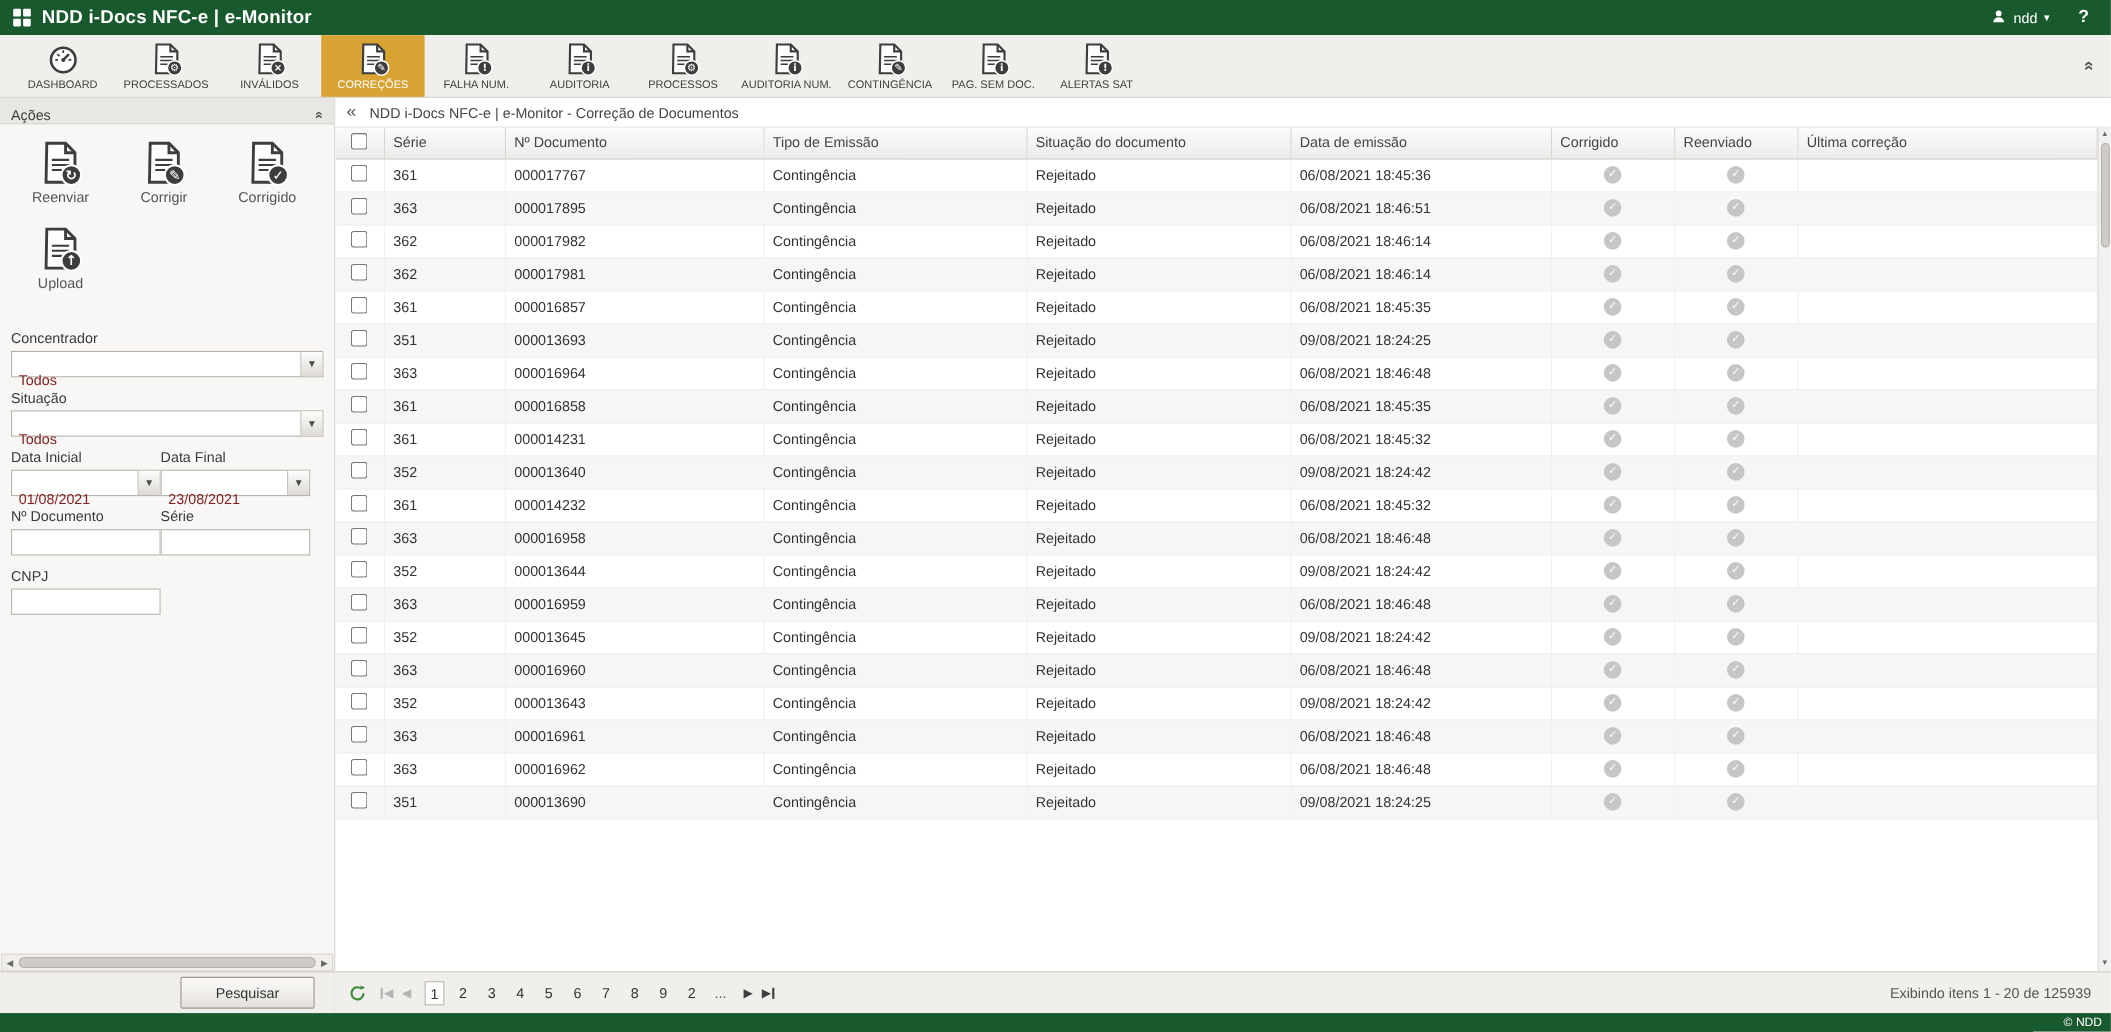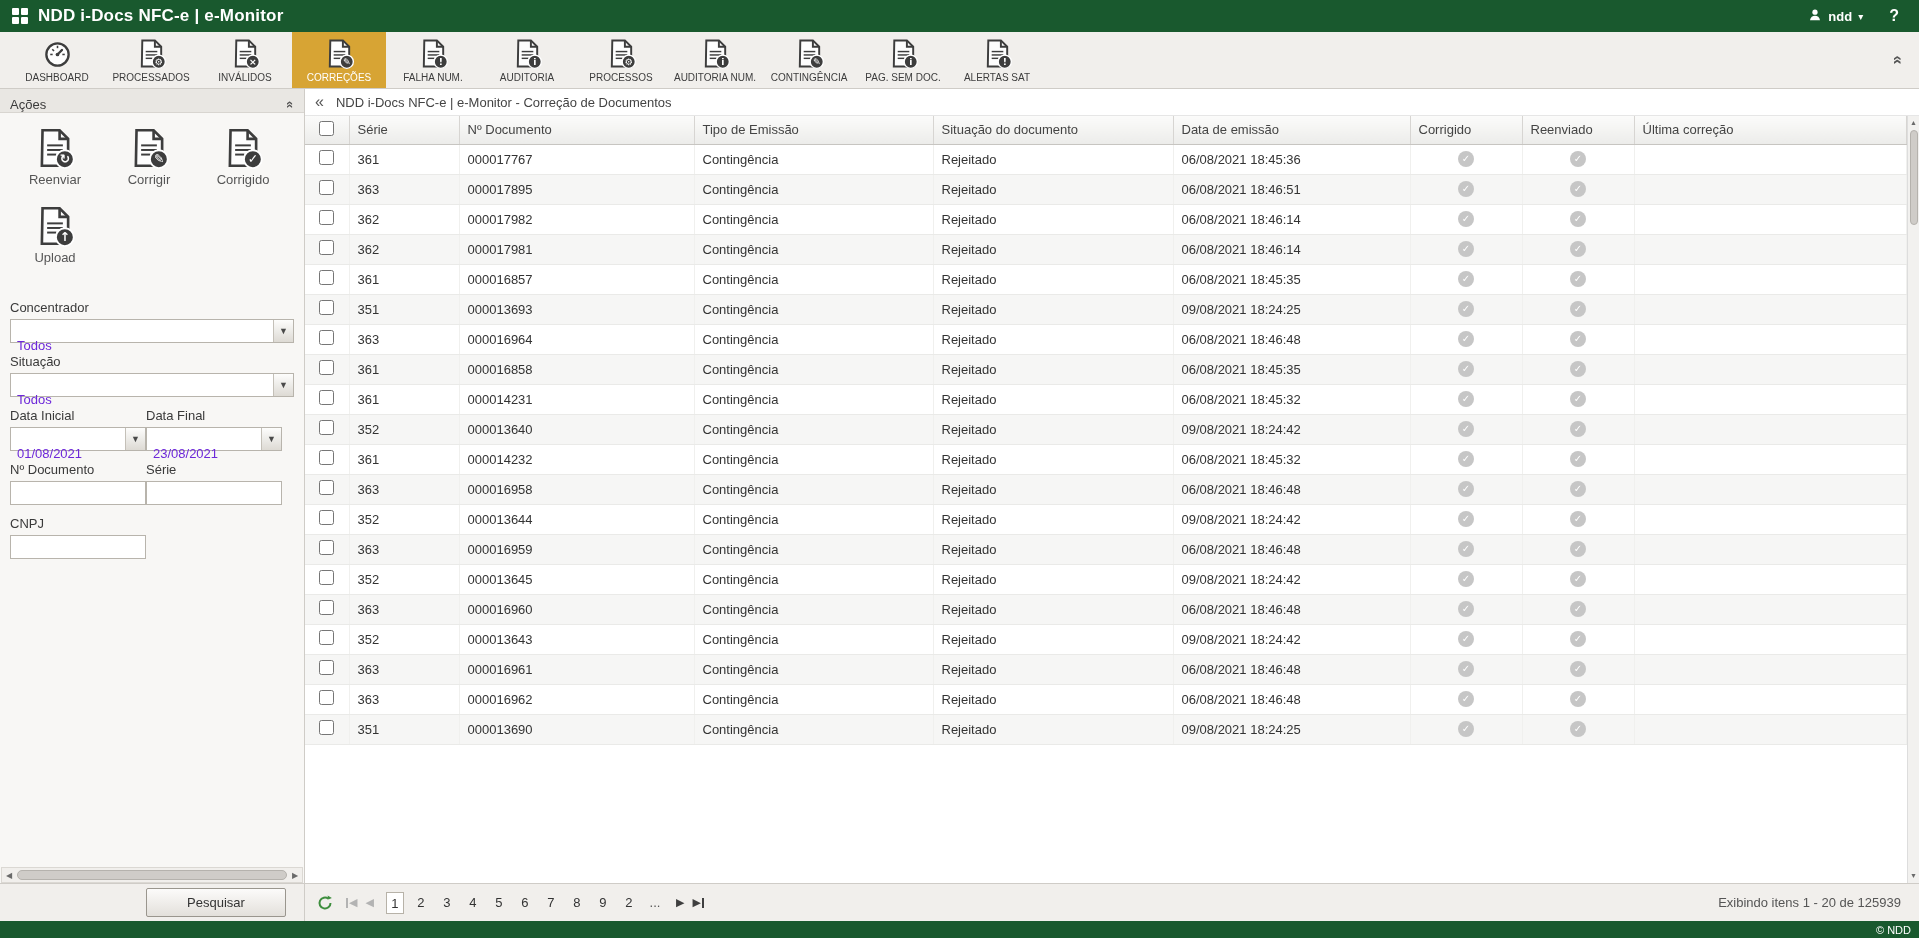--- a/index.html
+++ b/index.html
@@ -6,21 +6,21 @@
   html,body { width:1919px; height:938px; overflow:hidden; }
   body { font-family:"Liberation Sans","DejaVu Sans",sans-serif; font-size:13px; color:#333; background:#fff; }
   .app { display:flex; flex-direction:column; width:100%; height:100%; }
 
   
   .topbar { height:32px; flex:0 0 32px; background:#19592E; display:flex; align-items:center; padding:0 12px; color:#fff; }
   .logo { display:inline-grid; grid-template-columns:7px 7px; gap:2px; margin-right:10px; }
   .logo i { width:7px; height:7px; background:#fff; border-radius:1px; display:block; }
   .topbar-title { font-size:17px; font-weight:bold; letter-spacing:.2px; }
   .topbar-right { margin-left:auto; display:flex; align-items:center; gap:26px; padding-right:8px; }
-  .user-chip { display:flex; align-items:center; gap:6px; font-size:13px; font-weight:bold; cursor:pointer; }
+  .user-chip { display:flex; align-items:center; gap:6px; font-size:13px; font-weight:normal; cursor:pointer; }
   .user-chip .caret { font-size:10px; }
   .help-btn { font-size:16px; font-weight:bold; cursor:pointer; }
 
   
   .toolbar { height:57px; flex:0 0 57px; background:#f1efec; border-bottom:1px solid #cfccc7; display:flex; align-items:stretch; padding-left:10px; }
   .tb-item { width:94px; display:flex; flex-direction:column; align-items:center; justify-content:center; gap:3px; cursor:pointer; }
   .tb-item .tb-icon { width:31px; height:31px; display:block; }
   .tb-item .tb-label { font-size:10px; color:#3c3c3c; white-space:nowrap; }
   .tb-item.active { background:#D7A434; }
   .tb-item.active .tb-label { color:#fff; }
@@ -39,30 +39,30 @@
   .a-item { display:flex; flex-direction:column; align-items:center; gap:3px; cursor:pointer; }
   .a-item .a-icon { width:42px; height:42px; display:block; }
   .a-item .a-label { font-size:13px; color:#555; }
 
   .filter-form { padding:6px 10px 10px; }
   .field { margin-top:11px; }
   .field label { display:block; font-size:13px; color:#3a3a3a; margin-bottom:4px; }
   .field-row { display:flex; }
   .half { width:136px; flex:0 0 136px; }
   .combo { height:24px; border:1px solid #b8b4ac; background:#fff; display:flex; align-items:center; cursor:pointer; }
-  .combo-text { flex:1; padding:0 6px; font-size:13px; color:#6d28d9; white-space:nowrap; overflow:hidden;margin-top:28px; }
+  .combo-text { flex:1; padding:0 6px; font-size:13px; color:#7f1d1d; white-space:nowrap; overflow:hidden;margin-top:28px; }
   .combo-btn { width:20px; height:100%; border-left:1px solid #c4c0b8; background:linear-gradient(#fdfdfc,#dddad4); display:flex; align-items:center; justify-content:center; font-size:9px; color:#4a4a4a; }
   .text-input { width:100%; height:24px; border:1px solid #b8b4ac; background:#fff; font:13px "Liberation Sans","DejaVu Sans",sans-serif; padding:0 5px; color:#333; }
 
   .sidebar-spacer { flex:1; }
   .h-scrollbar { height:16px; flex:0 0 16px; margin:0 1px; background:#f1efec; border:1px solid #dbd8d3; display:flex; align-items:center; }
   .hs-arrow { width:14px; text-align:center; font-size:8px; color:#6a6a6a; cursor:pointer; }
   .hs-thumb { flex:1; height:10px; margin:0 1px; background:#cfccc8; border:1px solid #b5b2ad; border-radius:6px; cursor:grab; }
   .search-bar { height:38px; flex:0 0 38px; background:#f1efec; border-top:1px solid #cfccc7; display:flex; align-items:center; justify-content:flex-end; padding-right:18px; }
-  .search-btn { width:140px; height:29px; font:13px "Liberation Sans","DejaVu Sans",sans-serif; color:#333; background:linear-gradient(#fcfbfa,#e3e0db); border:1px solid #9a968e; border-radius:2px; cursor:pointer; }
+  .search-btn { width:122px; height:29px; font:13px "Liberation Sans","DejaVu Sans",sans-serif; color:#333; background:linear-gradient(#fcfbfa,#e3e0db); border:1px solid #9a968e; border-radius:2px; cursor:pointer; }
 
   
   .main { flex:1; display:flex; flex-direction:column; min-width:0; background:#fff; }
   .breadcrumb { height:27px; flex:0 0 27px; display:flex; align-items:center; gap:12px; padding:0 10px; font-size:13px; color:#444; background:#fff; border-bottom:1px solid #e6e6e6; }
   .collapse-left { font-size:16px; color:#555; cursor:pointer; line-height:1; }
 
   .table-area { flex:1; display:flex; min-height:0; overflow:hidden; }
   .grid-wrap { flex:1; min-width:0; }
   table { width:100%; border-collapse:collapse; table-layout:fixed; }
   thead th { height:28px; background:linear-gradient(#fbfbfa,#ececea); border-right:1px solid #d7d5d2; border-bottom:1px solid #c7c5c1; font-weight:normal; font-size:13px; color:#444; text-align:left; padding:0 8px; white-space:nowrap; overflow:hidden; cursor:pointer; }

